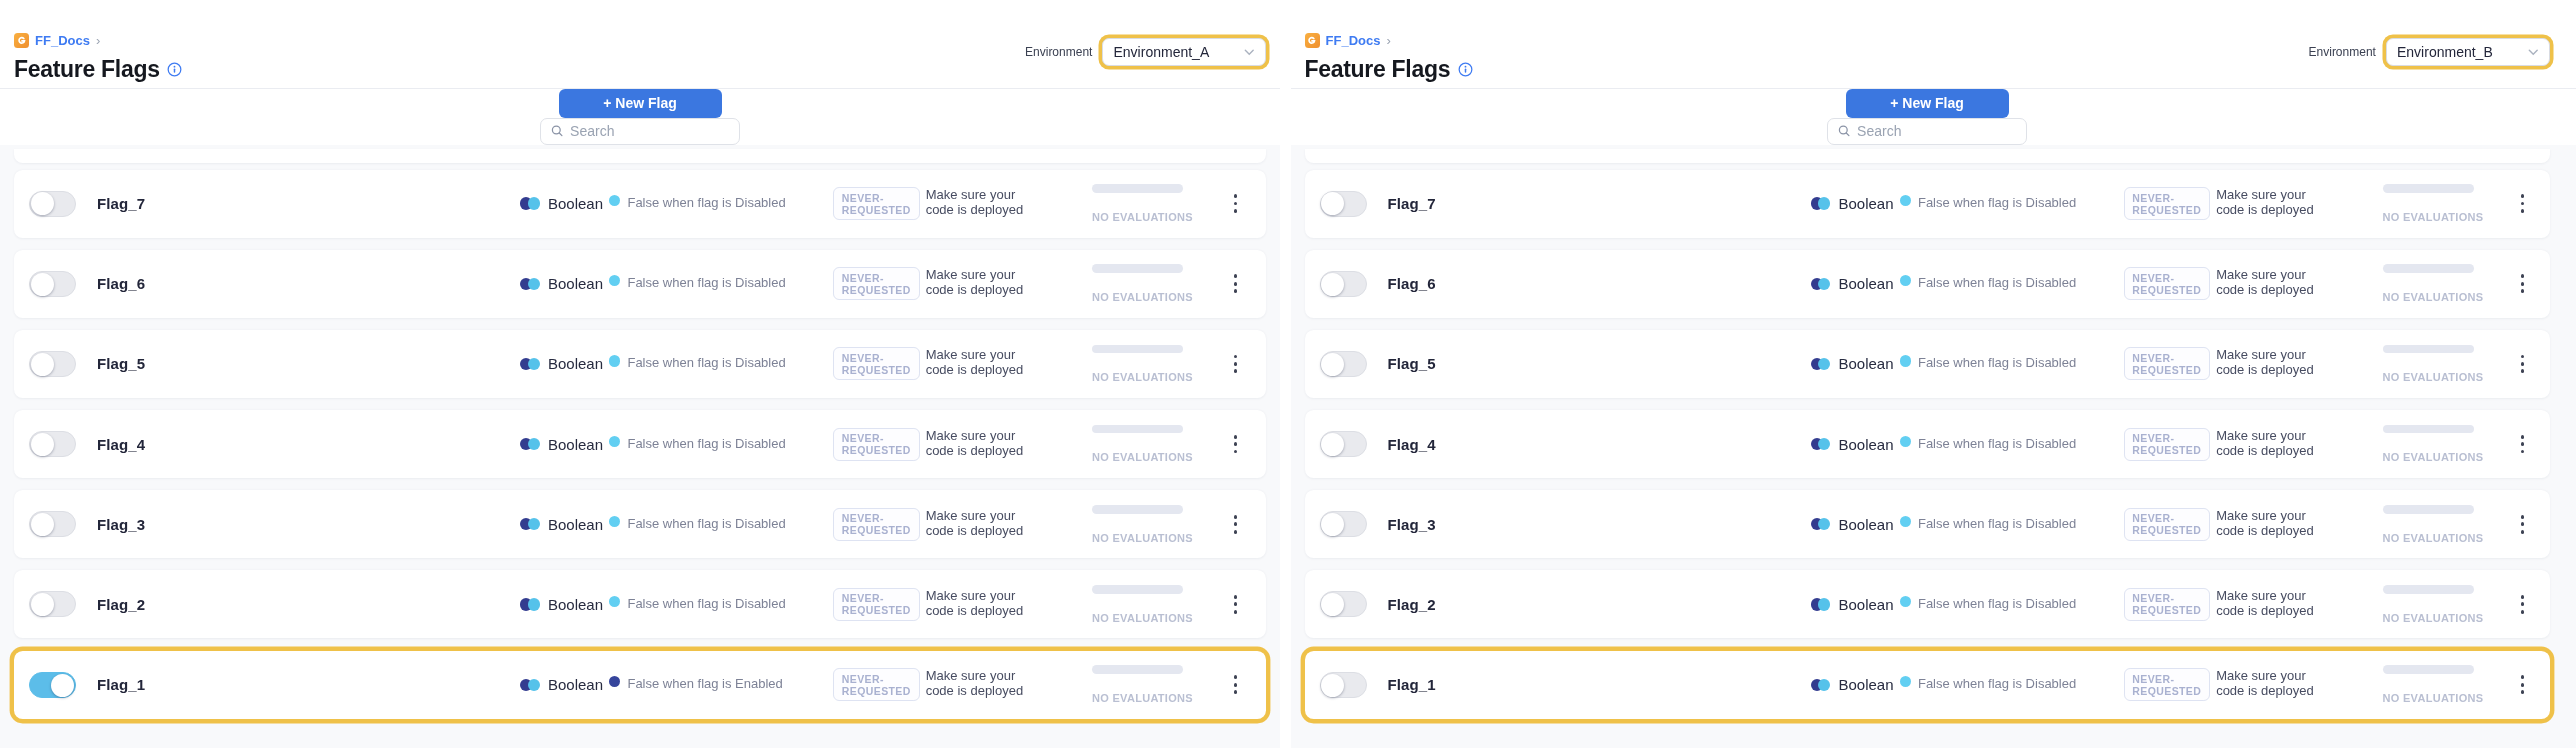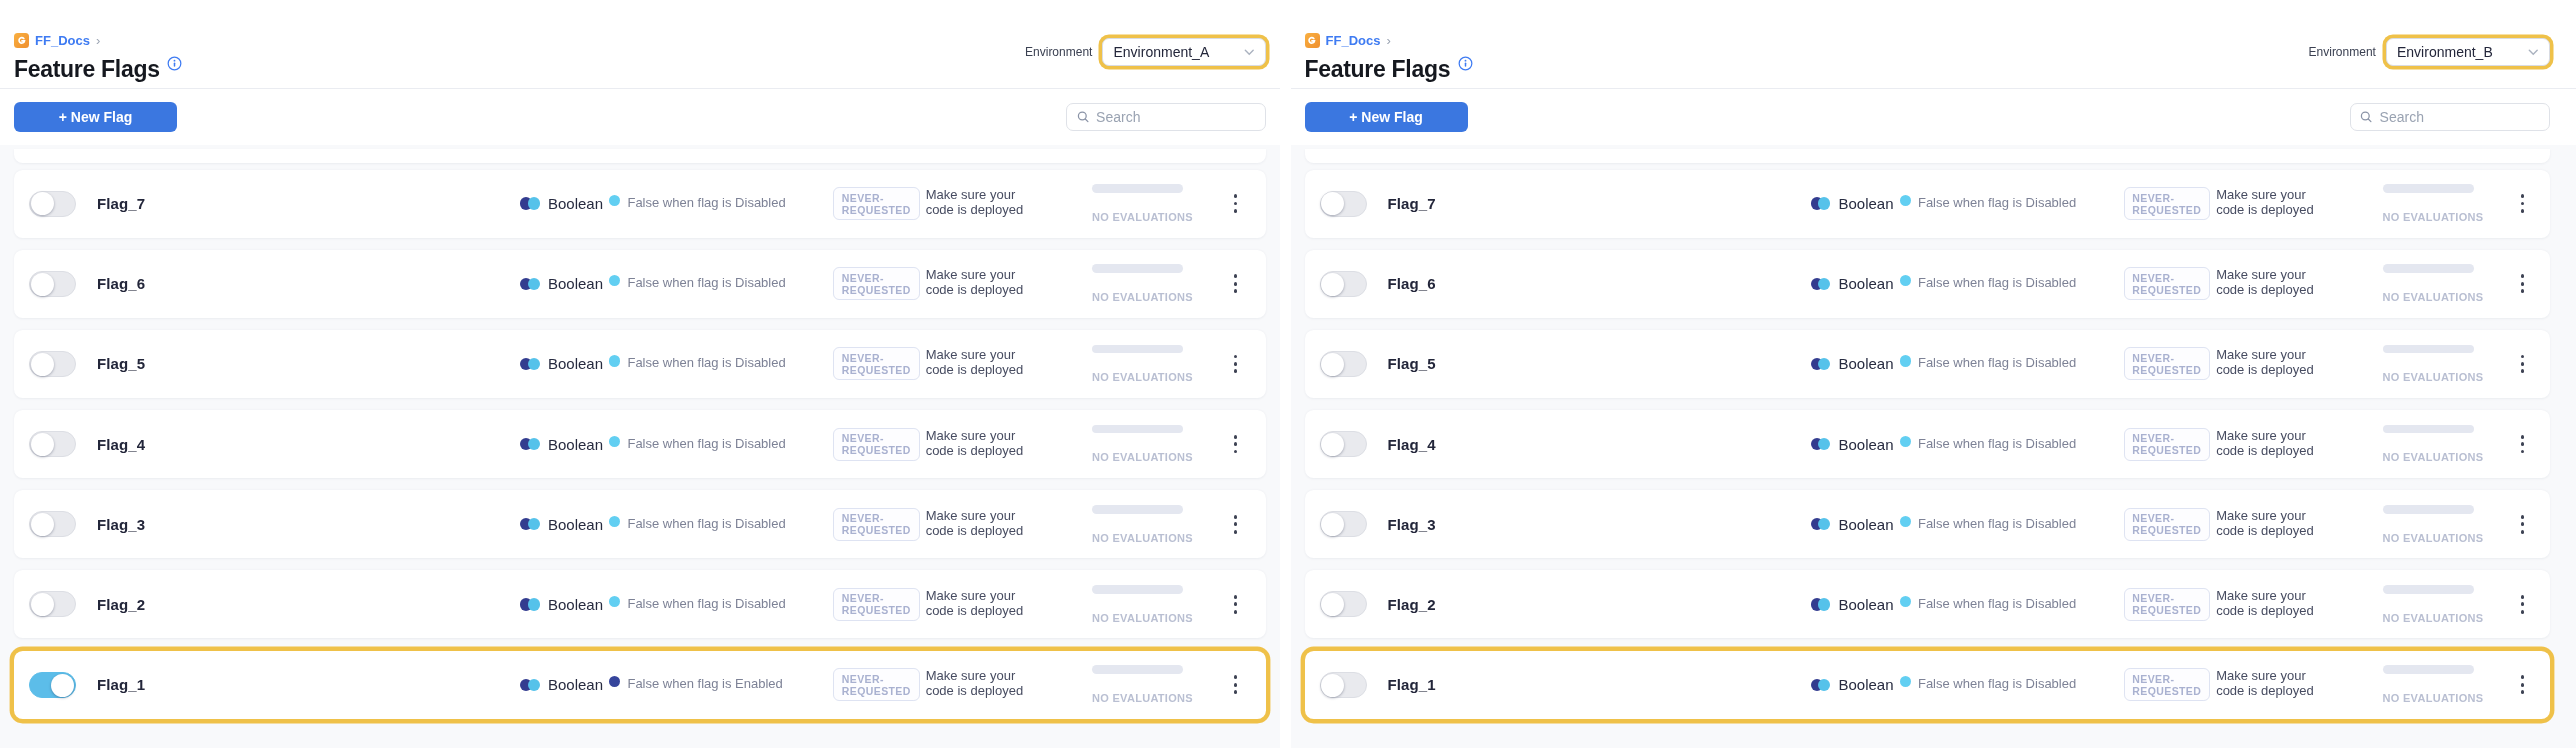--- a/index.html
+++ b/index.html
@@ -7,32 +7,32 @@
   .wrap { display:flex; width:2576px; height:748px; background:#ffffff; }
   .panel { --padR:14px; width:1280px; height:748px; background:#ffffff; overflow:hidden; position:relative; flex:none; }
   .panel--right { --padR:26px; width:1285px; margin-left:10.5px; }
 
   
   .p-head { height:89px; padding:33px var(--padR) 10px 14px; border-bottom:0.9px solid #eaecf1; position:relative; }
   .crumbs { display:flex; align-items:center; gap:6.1px; margin-bottom:7.8px; }
   .logo { width:15px; height:15px; border-radius:3.5px; background:linear-gradient(135deg,#f9b041,#ef8f2e); display:flex; align-items:center; justify-content:center; flex:none; }
   .crumb-link { font-size:13px; font-weight:700; color:#3e7bf2; text-decoration:none; }
   .crumb-chev { font-size:13px; color:#9aa3b2; line-height:1; }
-  .title-line { display:flex; align-items:flex-start; gap:7.8px; }
+  .title-line { display:flex; align-items:center; gap:7.8px; }
   .p-title { font-size:23px; font-weight:700; color:#15181f; letter-spacing:-0.3px; }
   .info-ic { width:15px; height:15px; flex:none; }
   .env { position:absolute; right:var(--padR); top:38px; display:flex; align-items:center; gap:9.6px; }
   .env-label { font-size:12px; color:#3b4152; }
   .env-select { width:164px; height:28px; border:0.9px solid #d9dce3; border-radius:7px; background:#fff;
     display:flex; align-items:center; justify-content:space-between; padding:0 10.5px; cursor:pointer;
     box-shadow:0 0 0 3.5px #efc149; }
   .env-select .val { font-size:14px; color:#23263a; }
 
   
-  .toolbar { height:56px; padding:0 var(--padR) 0 14px; display:flex; align-items:center; justify-content:space-between; background:#fff; }
+  .toolbar { height:56px; padding:0 var(--padR) 0 14px; display:flex; align-items:center; justify-content:space-between; background:#fff;flex-direction:column; }
   .btn-new { width:163px; height:30px; background:#3b77e0; color:#fff; font-size:14px; font-weight:700;
     border:none; border-radius:6.1px; cursor:pointer; font-family:inherit; }
   .search { width:200px; height:28px; border:0.9px solid #dfe2e8; border-radius:7px; background:#fff;
     display:flex; align-items:center; gap:7px; padding:0 9.6px; }
   .search input { border:none; outline:none; width:100%; font-size:14px; color:#23263a; font-family:inherit; background:transparent; }
   .search input::placeholder { color:#9aa3b2; }
 
   
   .list { height:603px; background:#f8f9fb; padding:3.5px 14px 0 14px; padding-right:var(--padR); }
   .sliver { height:14px; background:#fff; border-radius:0 0 8.7px 8.7px; box-shadow:0 0.9px 2.6px rgba(25,35,65,.06); margin-bottom:7px; }

